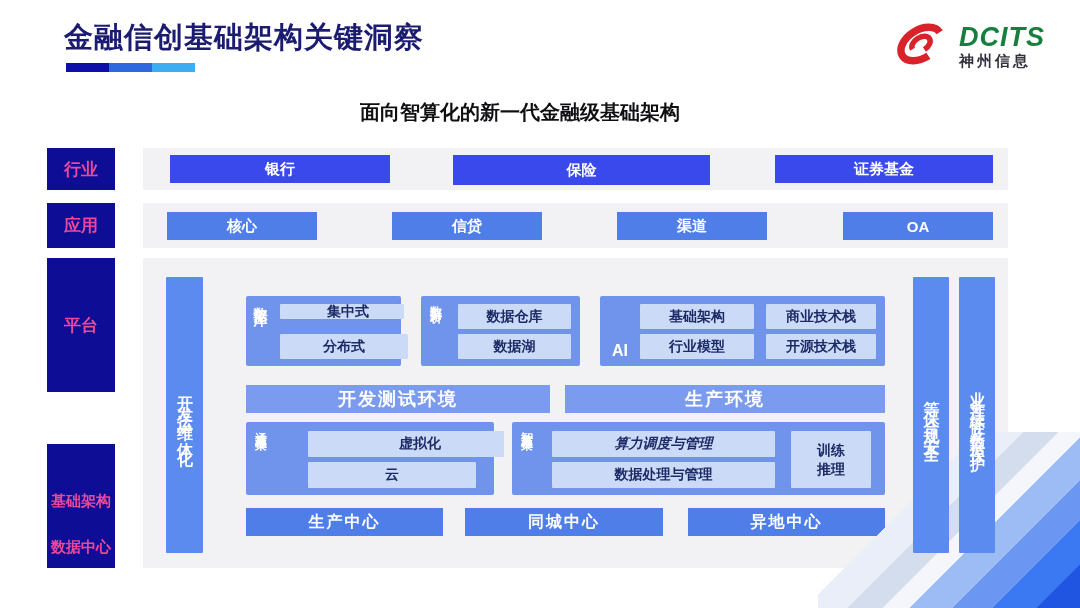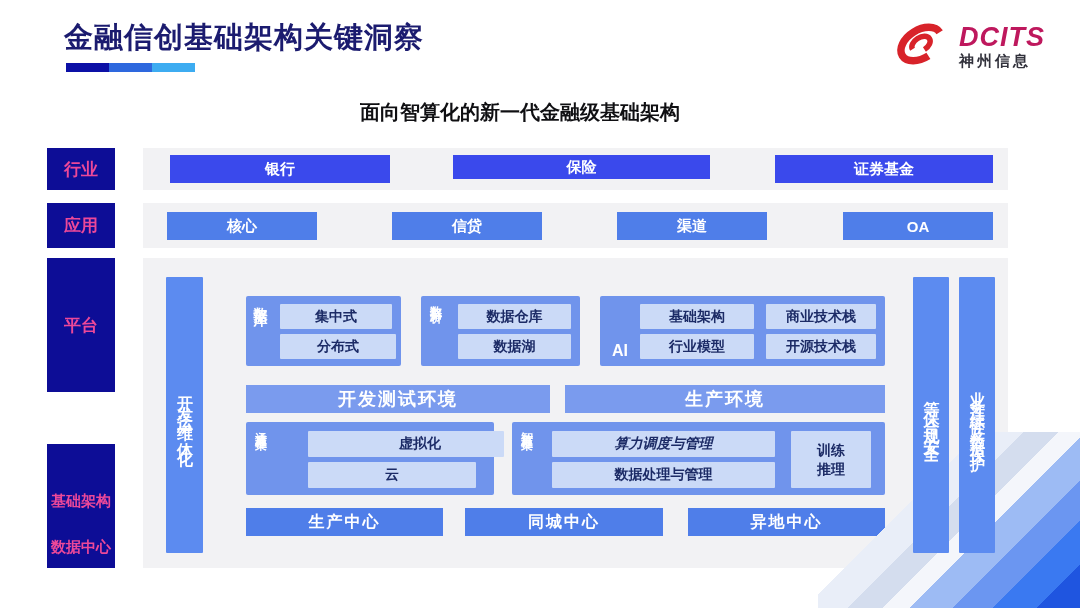--- a/index.html
+++ b/index.html
@@ -6,21 +6,21 @@
   .slide{
     position:relative;width:1080px;height:608px;background:#ffffff;overflow:hidden;
     font-family:"Liberation Sans","DejaVu Sans",sans-serif;
   }
   
   .page-title{position:absolute;left:64px;top:18px;font-size:29px;font-weight:bold;color:#1b1b6f;letter-spacing:1px;}
   .title-underline{position:absolute;left:66px;top:63px;height:9px;display:flex;}
   .title-underline span{display:block;height:9px;width:43px;}
   .logo{position:absolute;left:891px;top:16px;display:flex;align-items:center;gap:8px;}
   .logo-text{display:flex;flex-direction:column;line-height:1.05;}
-  .logo-brand{font-size:27px;font-weight:bold;font-style:italic;color:#be185d;letter-spacing:1px;}
+  .logo-brand{font-size:27px;font-weight:bold;font-style:italic;color:#15803d;letter-spacing:1px;}
   .logo-company{font-size:15px;font-weight:bold;color:#32323c;letter-spacing:3px;margin-top:2px;}
   .subtitle{position:absolute;left:0;right:40px;top:99px;text-align:center;font-size:20px;font-weight:bold;color:#0f0f12;}
   
   .layer-label{position:absolute;left:47px;width:68px;background:#0d0d96;color:#ec4899;
     display:flex;align-items:center;justify-content:center;font-weight:bold;font-size:17px;}
   .layer-label.small{font-size:15px;}
   
   .strip{position:absolute;left:143px;width:865px;background:#f2f2f4;z-index:1;}
   
   .blk{position:absolute;display:flex;align-items:center;justify-content:center;
@@ -91,42 +91,42 @@
   <div class="layer-label small" style="top:400px;height:115px;margin-top:44px;">基础架构</div>
   <div class="layer-label small" style="top:527px;height:41px;">数据中心</div>
 
   <div class="strip" style="top:148px;height:42px;"></div>
   <div class="strip" style="top:203px;height:45px;"></div>
   <div class="strip" style="top:258px;height:310px;"></div>
 
   <div class="corner-decor"></div>
 
   <div class="blk btn-strong" style="left:170px;top:155px;width:220px;height:28px;">银行</div>
-  <div class="blk btn-strong" style="left:453px;top:155px;width:257px;height:24px;">保险</div>
+  <div class="blk btn-strong" style="left:453px;top:155px;width:257px;height:30px;">保险</div>
   <div class="blk btn-strong" style="left:775px;top:155px;width:218px;height:28px;">证券基金</div>
 
   <div class="blk btn-mid" style="left:167px;top:212px;width:150px;height:28px;">核心</div>
   <div class="blk btn-mid" style="left:392px;top:212px;width:150px;height:28px;">信贷</div>
   <div class="blk btn-mid" style="left:617px;top:212px;width:150px;height:28px;">渠道</div>
   <div class="blk btn-mid" style="left:843px;top:212px;width:150px;height:28px;">OA</div>
 
   <div class="vbar" style="left:166px;top:277px;width:37px;height:276px;">
     <span class="vtext">开发运维一体化</span>
   </div>
   <div class="vbar" style="left:913px;top:277px;width:36px;height:276px;">
     <span class="vtext">等保合规安全</span>
   </div>
   <div class="vbar" style="left:959px;top:277px;width:36px;height:276px;">
     <span class="vtext tight" style="font-size:15px;">业务连续性及数据保护</span>
   </div>
 
   <div class="group" style="left:246px;top:296px;width:155px;height:70px;">
     <span class="glabel" style="font-size:14px;">数据库</span>
-    <span class="chip" style="left:34px;top:8px;width:112px;height:25px;">集中式</span>
-    <span class="chip" style="left:34px;top:38px;width:116px;height:25px;">分布式</span>
+    <span class="chip" style="left:34px;top:8px;width:112px;height:15px;padding-left:12px;">集中式</span>
+    <span class="chip" style="left:34px;top:38px;width:128px;height:25px;">分布式</span>
   </div>
 
   <div class="group" style="left:421px;top:296px;width:159px;height:70px;">
     <span class="glabel" style="font-size:12px;">数据分析</span>
     <span class="chip" style="left:37px;top:8px;width:113px;height:25px;">数据仓库</span>
     <span class="chip" style="left:37px;top:38px;width:113px;height:25px;">数据湖</span>
   </div>
 
   <div class="group" style="left:600px;top:296px;width:285px;height:70px;">
     <span class="glabel-h">AI</span>

